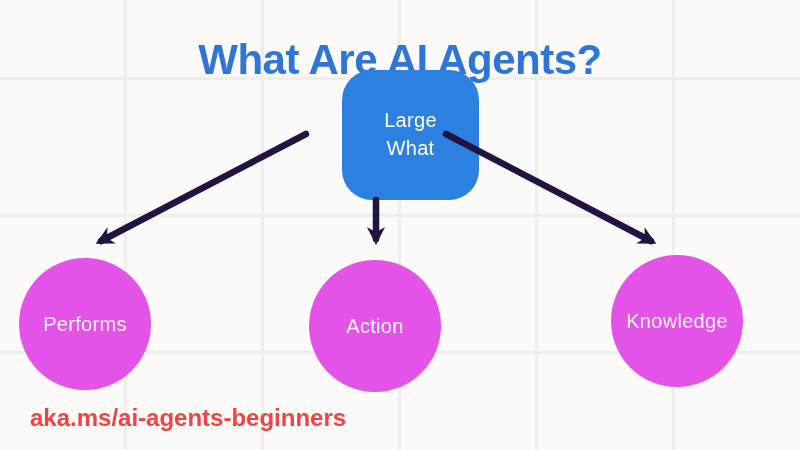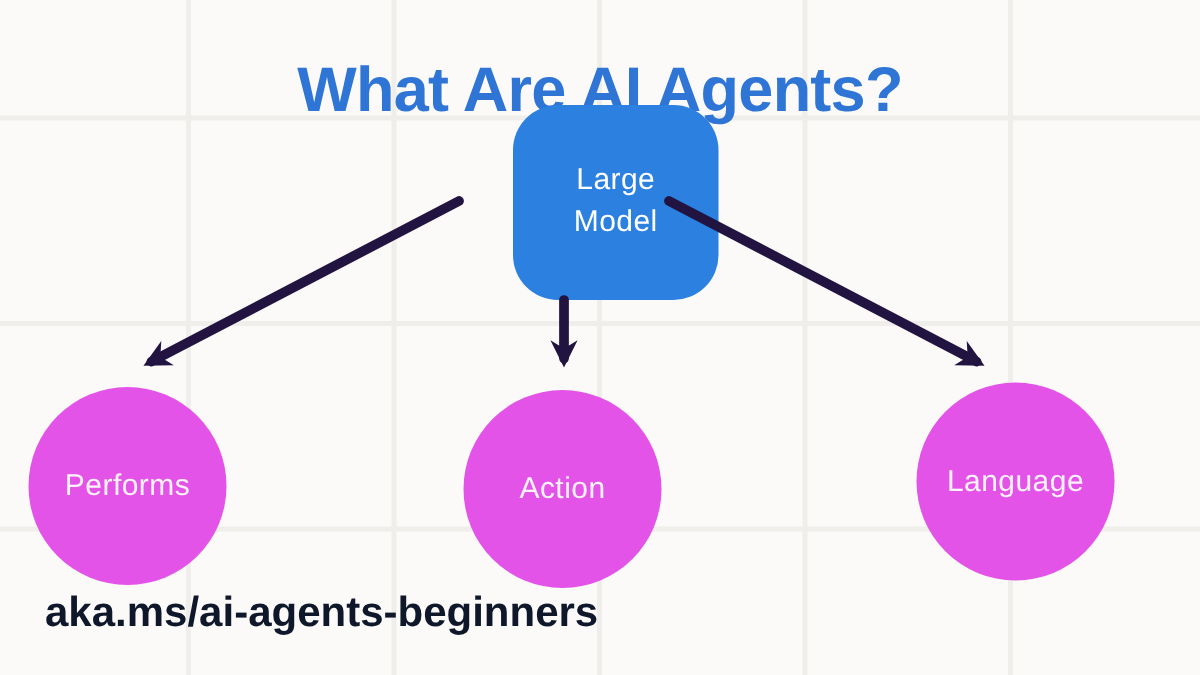--- a/index.html
+++ b/index.html
@@ -73,39 +73,39 @@
     line-height: 1.4;
     text-align: center;
     letter-spacing: 0.3px;
   }
   #circle-performs-action { left: 19px;  top: 258px; }
   #circle-access-to-tools { left: 309px; top: 260px; }
   #circle-knowledge       { left: 611px; top: 255px; }
   .footer-link {
     position: absolute;
     left: 30px;
-    top: 392px;
-    font-size: 28px;
+    top: 404px;
+    font-size: 24px;
     font-weight: 700;
     letter-spacing: 0px;
-    color: #0f172a;
+    color: #ef4444;
   }
 </style>
 </head>
 <body>
 
 <div id="stage">
 
   <div class="grid-bg"></div>
 
   <h1 class="title">What Are AI Agents?</h1>
 
   <div class="llm-node">
     <span class="node-line">Large</span>
-    <span class="node-line">Model</span>
+    <span class="node-line">What</span>
   </div>
 
   <svg class="arrows-layer" width="800" height="450" viewBox="0 0 800 450">
     <defs>
       <marker id="ah" viewBox="0 0 10 10" refX="6.5" refY="5" markerWidth="3.1" markerHeight="3.1" orient="auto-start-reverse">
         <path d="M0.5,0.5 L9.5,5 L0.5,9.5 L3.2,5 Z" fill="#221441"></path>
       </marker>
     </defs>
     <g stroke="#221441" stroke-width="6.5" stroke-linecap="round" fill="none">
       <path d="M306,134 L101,241" marker-end="url(#ah)"></path>
@@ -116,18 +116,18 @@
 
   <div class="circle-node" id="circle-performs-action">
     <span class="node-line">Performs</span>
   </div>
 
   <div class="circle-node" id="circle-access-to-tools">
     <span class="node-line">Action</span>
   </div>
 
   <div class="circle-node" id="circle-knowledge">
-    <span class="node-line">Language</span>
+    <span class="node-line">Knowledge</span>
   </div>
 
   <div class="footer-link">aka.ms/ai-agents-beginners</div>
 
 </div>
 
 </body></html>

